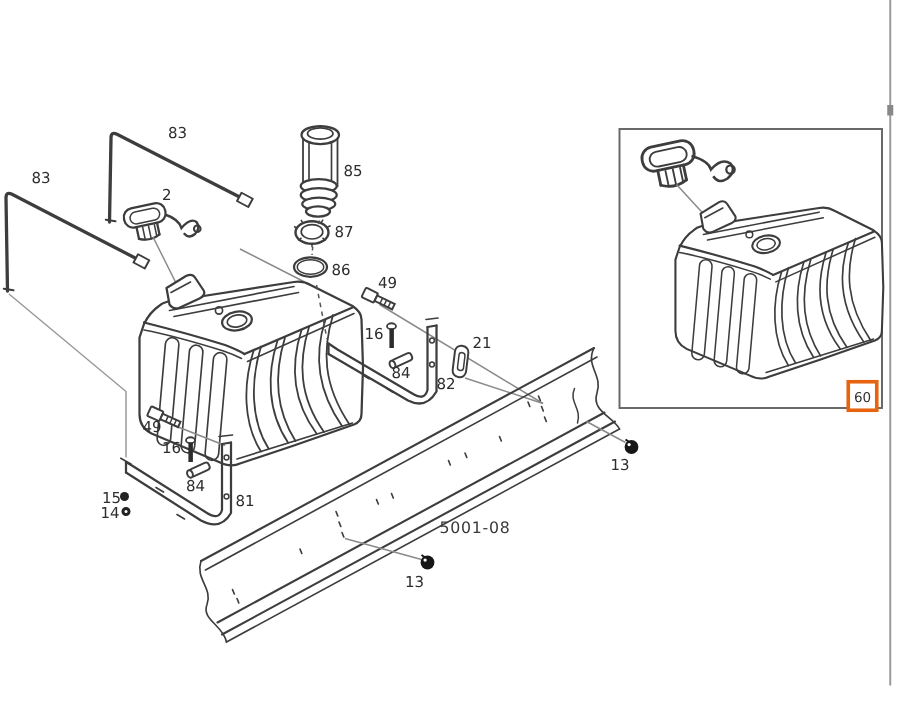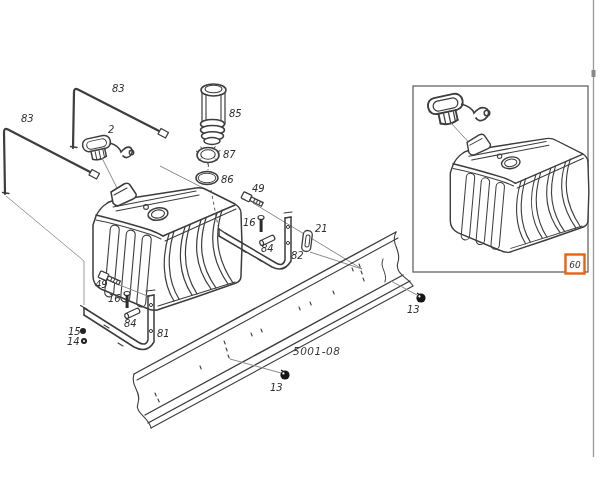--- a/index.html
+++ b/index.html
@@ -1,17 +1,17 @@
 <!DOCTYPE html>
 <html><head>
 <meta charset="utf-8">
 <style>
   html,body{margin:0;padding:0;background:#fff;}
   .stage{position:relative;width:600px;height:482px;background:#fff;overflow:hidden;
-         font-family:"DejaVu Sans","Liberation Sans",sans-serif;font-style:italic;}
+         font-family:"DejaVu Sans","Liberation Sans",sans-serif;}
   svg{display:block}
   text{fill:#2e2e2e;font-size:10px;font-family:"DejaVu Sans","Liberation Sans",sans-serif;}
   .code{font-size:10.5px;fill:#3a3a3a;letter-spacing:.5px}
   .badge-num{font-size:9px;fill:#333}
 </style>
 </head>
 <body>
 
 <div class="stage">
 <svg width="600" height="482" viewBox="0 0 600 482">

